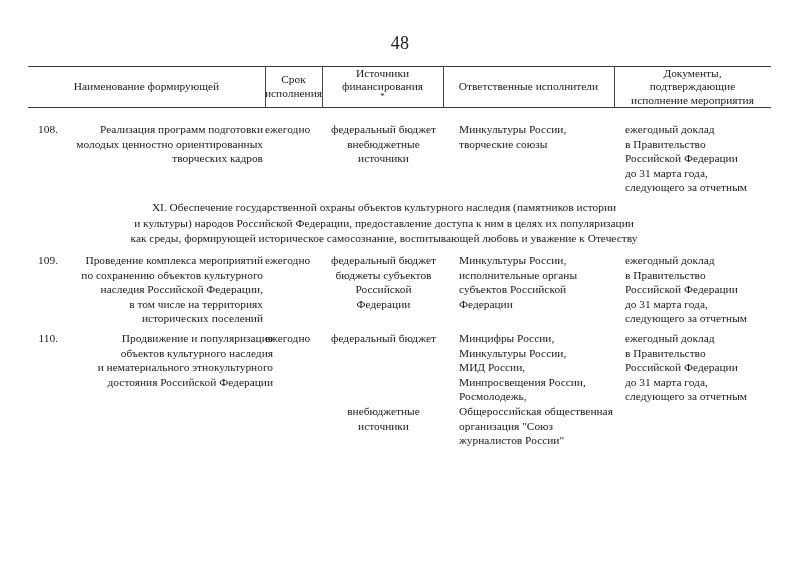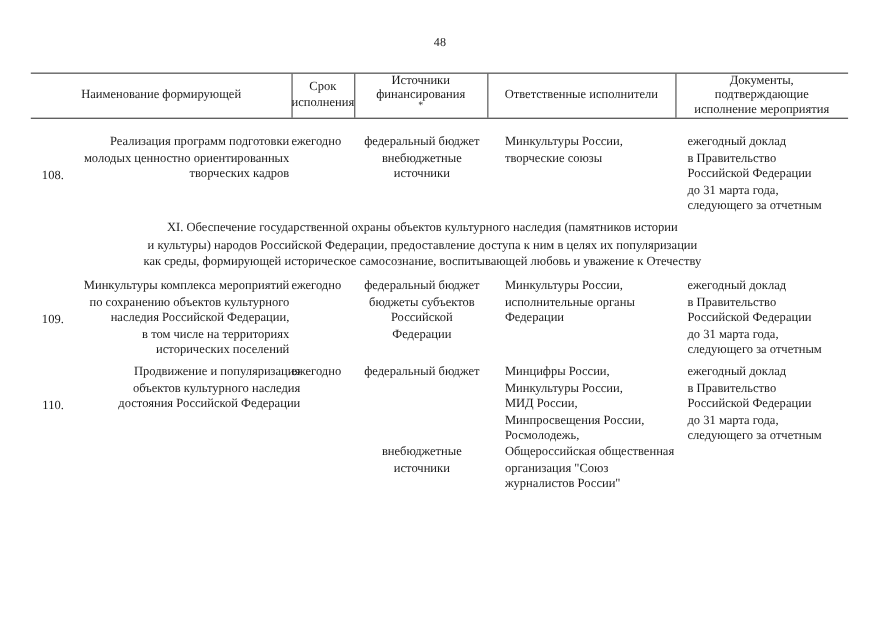--- a/index.html
+++ b/index.html
@@ -24,21 +24,21 @@
     overflow: hidden;
   }
 
   
   .page-number {
     position: absolute;
     left: 0;
     top: 33px;
     width: 800px;
     text-align: center;
-    font-size: 11px;
+    font-size: 18px;
     letter-spacing: 0.2px;
   }
 
   
   .table-wrap {
     position: absolute;
     left: 28px;
     top: 66px;
     width: 743px;
   }
@@ -98,21 +98,21 @@
   }
 
   .cell {
     position: absolute;
     font-size: 11.4px;
     line-height: 14.6px;
     box-sizing: border-box;
   }
   .cell p { margin: 0; white-space: nowrap; }
 
-  .c-num   { text-align: right; margin-top: 31px; }
+  .c-num   { text-align: right; }
   .c-name  { text-align: right; }
   .c-term  { text-align: left; }
   .c-fin   { text-align: center; }
   .c-exec  { text-align: left; }
   .c-docs  { text-align: left; }
 
   
   .section-head {
     position: absolute;
     left: 0;
@@ -210,56 +210,58 @@
       <p>XI. Обеспечение государственной охраны объектов культурного наследия (памятников истории</p>
       <p>и культуры) народов Российской Федерации, предоставление доступа к ним в целях их популяризации</p>
       <p>как среды, формирующей историческое самосознание, воспитывающей любовь и уважение к Отечеству</p>
     </div>
 
     <div class="row" style="top:146px;">
       <div class="cell c-num" style="left:28px;  width:30px;">
         <p>109.</p>
       </div>
       <div class="cell c-name" style="left:63px;  width:200px;">
-        <p>Минкультуры комплекса мероприятий</p>
+        <p>Проведение комплекса мероприятий</p>
         <p>по сохранению объектов культурного</p>
         <p>наследия Российской Федерации,</p>
         <p>в том числе на территориях</p>
         <p>исторических поселений</p>
       </div>
       <div class="cell c-term" style="left:265px; width:57px;">
         <p>ежегодно</p>
       </div>
       <div class="cell c-fin" style="left:324px; width:119px;">
         <p>федеральный бюджет</p>
         <p>бюджеты субъектов</p>
         <p>Российской</p>
         <p>Федерации</p>
       </div>
       <div class="cell c-exec" style="left:459px; width:160px;">
         <p>Минкультуры России,</p>
         <p>исполнительные органы</p>
+        <p>субъектов Российской</p>
         <p>Федерации</p>
       </div>
       <div class="cell c-docs" style="left:625px; width:165px;">
         <p>ежегодный доклад</p>
         <p>в Правительство</p>
         <p>Российской Федерации</p>
         <p>до 31 марта года,</p>
         <p>следующего за отчетным</p>
       </div>
     </div>
 
     <div class="row" style="top:224px;">
       <div class="cell c-num" style="left:28px;  width:30px;">
         <p>110.</p>
       </div>
       <div class="cell c-name" style="left:63px;  width:210px;">
         <p>Продвижение и популяризация</p>
         <p>объектов культурного наследия</p>
+        <p>и нематериального этнокультурного</p>
         <p>достояния Российской Федерации</p>
       </div>
       <div class="cell c-term" style="left:265px; width:57px;">
         <p>ежегодно</p>
       </div>
       <div class="cell c-fin" style="left:324px; width:119px;">
         <p>федеральный бюджет</p>
       </div>
       <div class="cell c-fin" style="left:324px; width:119px; top:73px;">
         <p>внебюджетные</p>

